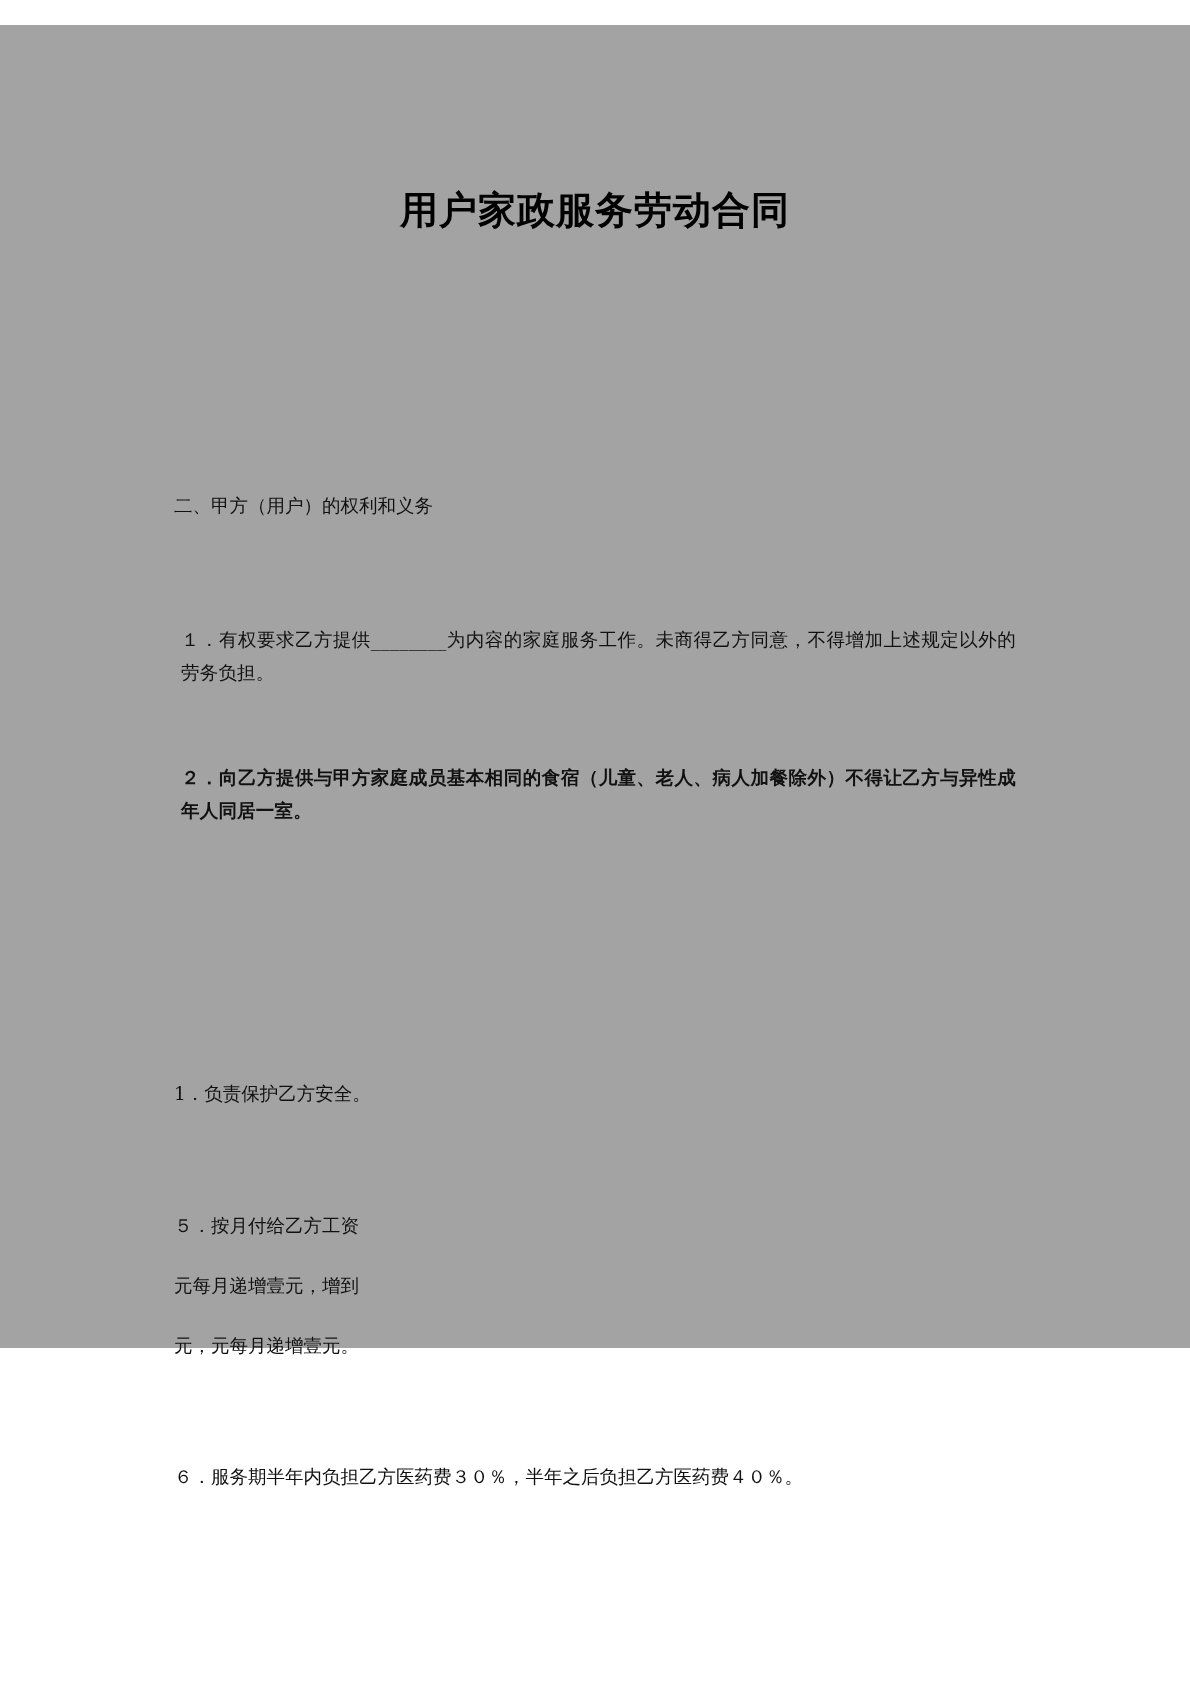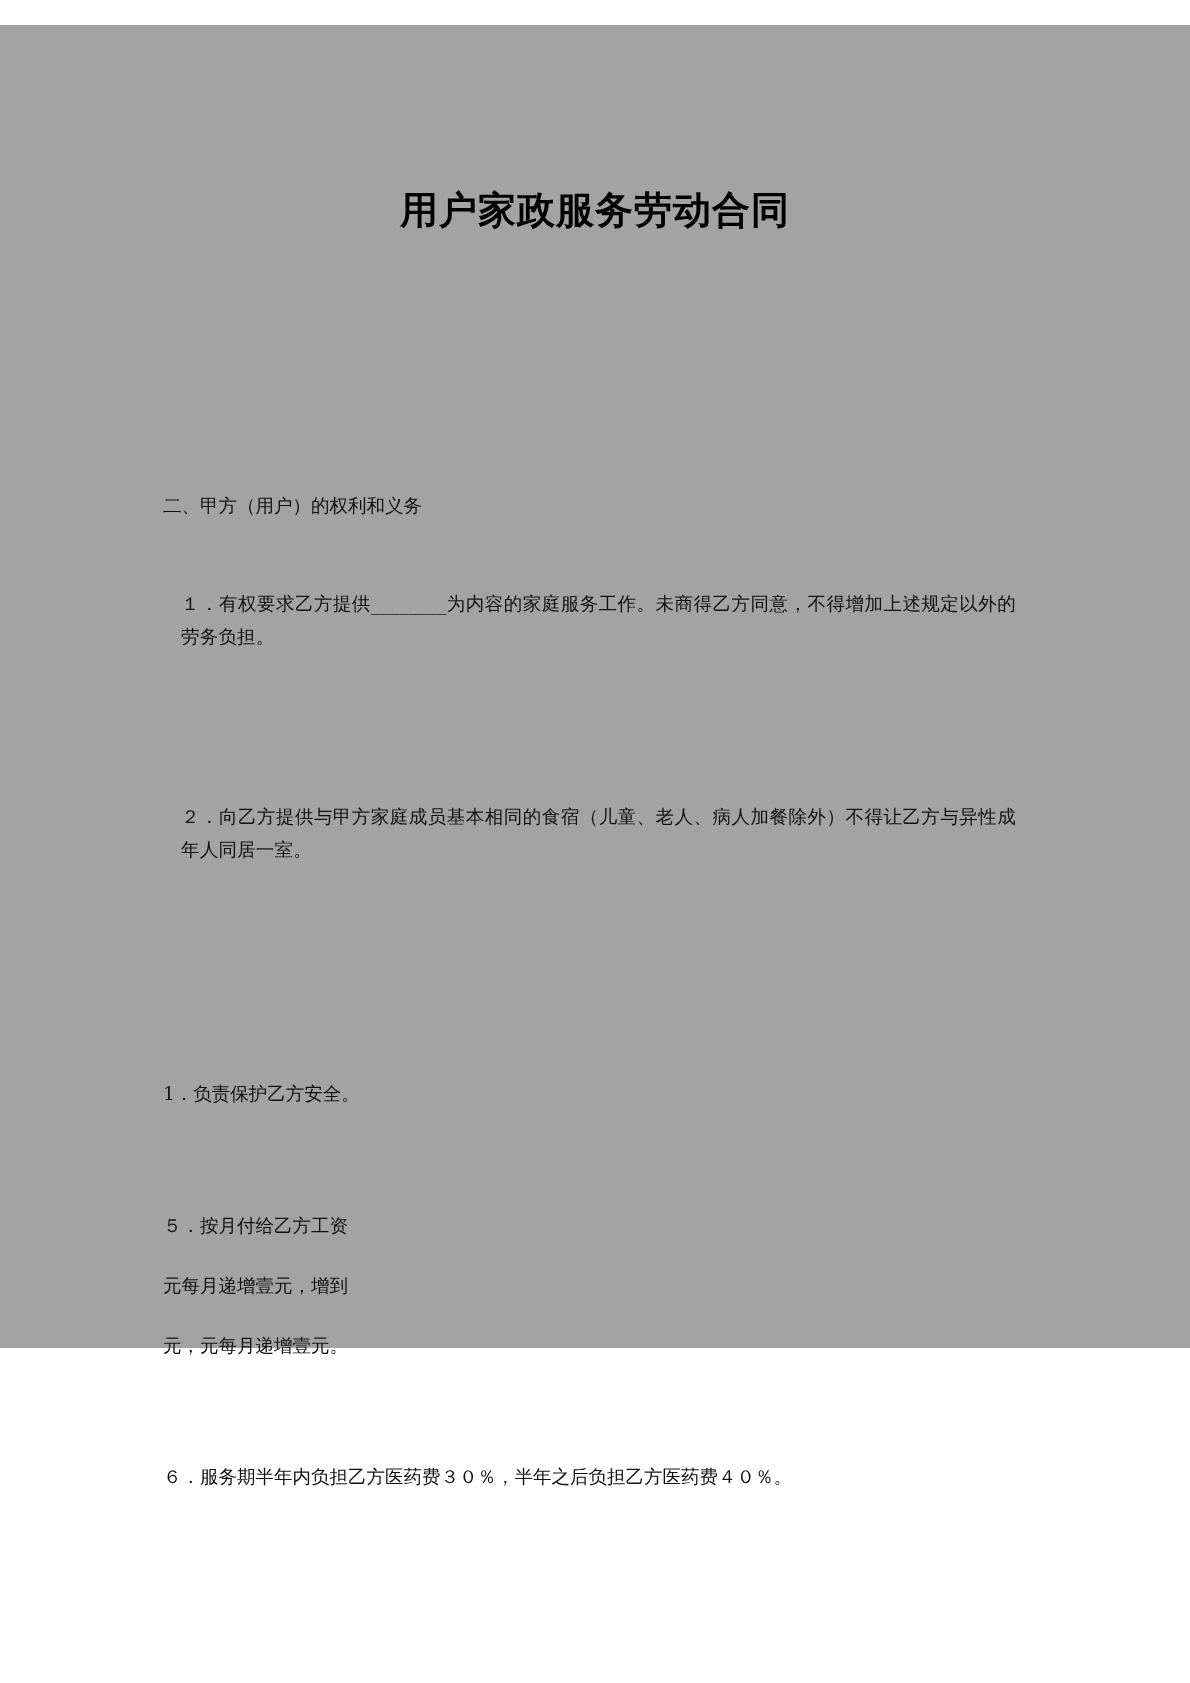--- a/index.html
+++ b/index.html
@@ -41,40 +41,40 @@
       width: 835px;
       font-size: 18.5px;
       line-height: 33px;
       letter-spacing: 0.2px;
       text-align: justify;
       color: #111;
       margin: 0;
     }
     .line {
       position: absolute;
-      left: 163px;
+      left: 174px;
       font-size: 18.5px;
       line-height: 33px;
       color: #111;
       white-space: nowrap;
     }
   </style>
 </head>
 <body>
 
 <div class="page">
 
   <div class="title">用户家政服务劳动合同</div>
 
 
   <div class="line" style="top:464px;">二、甲方（用户）的权利和义务</div>
 
-  <p class="para" style="top:562px;"><span>１．有权要求乙方提供</span><span>________</span><span>为内容的家庭服务工作。未商得乙方同意，不得增加上述规定以外的劳务负担。</span></p>
+  <p class="para" style="top:598px;"><span>１．有权要求乙方提供</span><span>________</span><span>为内容的家庭服务工作。未商得乙方同意，不得增加上述规定以外的劳务负担。</span></p>
 
-  <p class="para" style="top:775px;">２．向乙方提供与甲方家庭成员基本相同的食宿（儿童、老人、病人加餐除外）不得让乙方与异性成年人同居一室。</p>
+  <p class="para" style="top:736px;font-weight:bold;">２．向乙方提供与甲方家庭成员基本相同的食宿（儿童、老人、病人加餐除外）不得让乙方与异性成年人同居一室。</p>
 
 
   <div class="line" style="top:1052px;">1．负责保护乙方安全。</div>
 
   <div class="line" style="top:1184px;">５．按月付给乙方工资</div>
   <div class="line" style="top:1244px;">元每月递增壹元，增到</div>
   <div class="line" style="top:1304px;">元，元每月递增壹元。</div>
 
   <div class="line" style="top:1435px;">６．服务期半年内负担乙方医药费３０％，半年之后负担乙方医药费４０％。</div>
 

